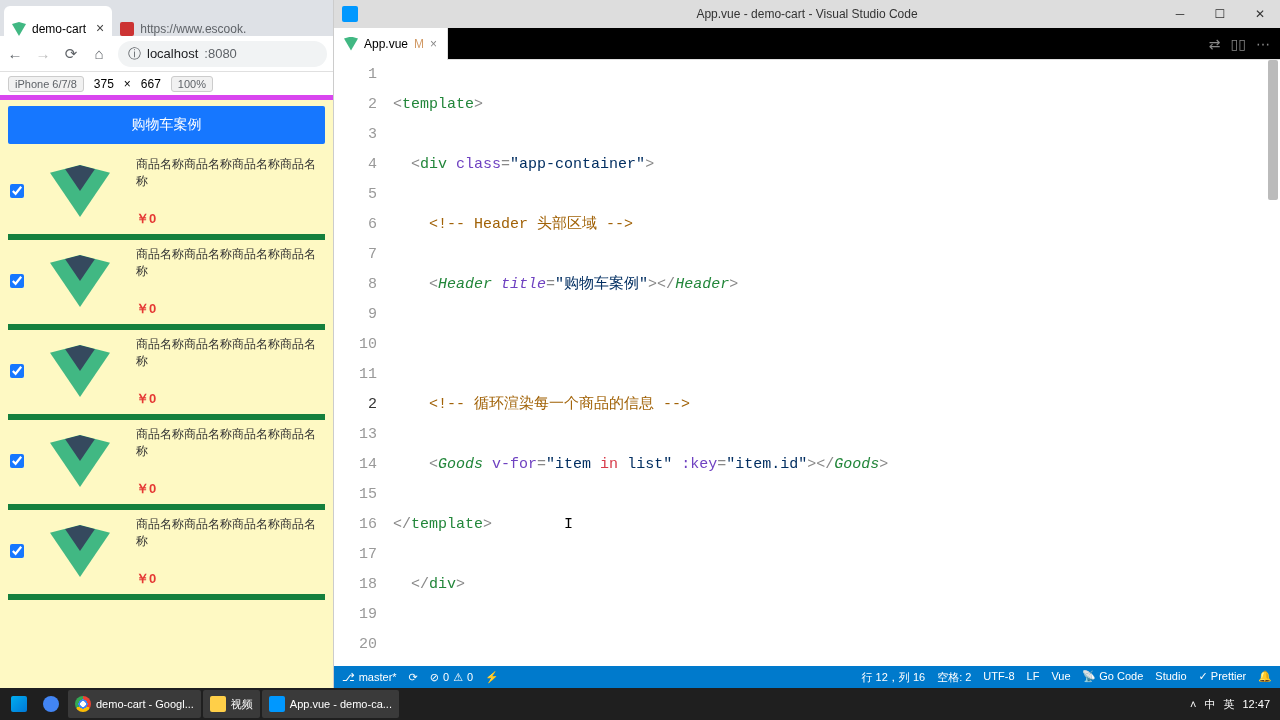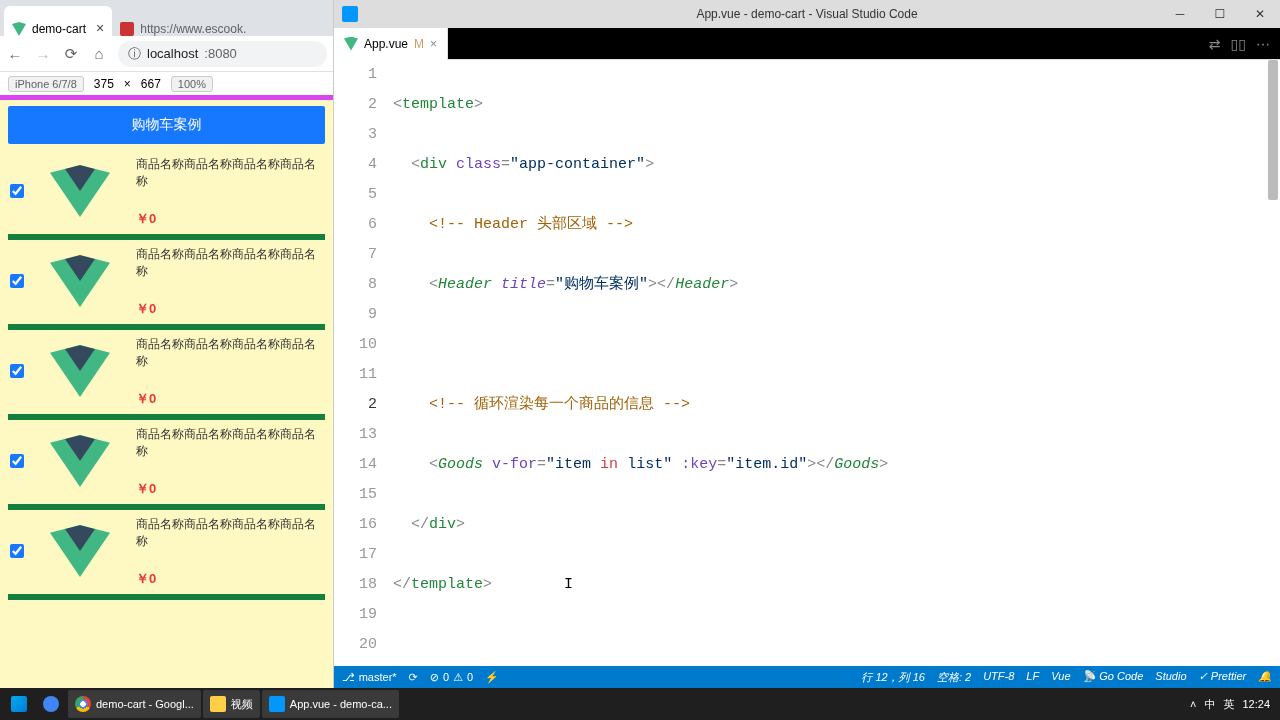--- a/index.html
+++ b/index.html
@@ -48,21 +48,21 @@
 .gline { height:30px; }
 .gline.cur { color:#333; }
 .code { flex:1; white-space:pre; color:#333; position:relative; }
 .cline { height:30px; padding-left:4px; }
 .scrollbar { position:absolute; right:2px; top:0; width:10px; height:140px; background:#bbb; border-radius:2px; }
 
 .punc{color:#888}.tagbr{color:#888}.tag{color:#22863a}.attr{color:#6f42c1}.str{color:#032f62}.kw{color:#d73a49}.cm{color:#a16207}
 
 .statusbar { position:absolute; left:334px; right:0; bottom:32px; height:22px; background:#007acc; color:#fff; display:flex; align-items:center; font-size:11px; padding:0 8px; gap:12px; }
 .statusbar .seg { display:flex; align-items:center; gap:4px; }
-.statusbar .right { margin-left:auto; display:flex; gap:12px;font-style:italic; }
+.statusbar .right { margin-left:auto; display:flex; gap:12px; }
 
 .taskbar { position:absolute; left:0; right:0; bottom:0; height:32px; background:#1f1f1f; display:flex; align-items:center; padding:0 4px; gap:2px; color:#fff; font-size:11px; }
 .tbtn { height:28px; display:flex; align-items:center; gap:5px; padding:0 7px; border-radius:2px; }
 .tbtn.active { background:#3a3a3a; }
 .tbtn-ico { width:16px; height:16px; border-radius:2px; }
 .ico-win{background:linear-gradient(135deg,#00adef,#0078d7)}
 .ico-ed{background:#7b4a12}
 .ico-chrome{background:radial-gradient(circle,#fff 25%,#4285f4 26% 40%,transparent 41%),conic-gradient(#ea4335 0 120deg,#fbbc05 120deg 240deg,#34a853 240deg 360deg);border-radius:50%}
 .ico-ppt{background:#d24726}
 .ico-folder{background:#ffcf48}
@@ -208,22 +208,22 @@
           <div class="gline">21</div>
       </div>
       <div class="code">
 <div class="cline"><span class="tagbr">&lt;</span><span class="tag">template</span><span class="tagbr">&gt;</span></div>
 <div class="cline">  <span class="tagbr">&lt;</span><span class="tag">div</span> <span class="attr">class</span><span class="punc">=</span><span class="str">"app-container"</span><span class="tagbr">&gt;</span></div>
 <div class="cline">    <span class="cm">&lt;!-- Header 头部区域 --&gt;</span></div>
 <div class="cline">    <span class="tagbr">&lt;</span><span class="tag" style="font-style:italic">Header</span> <span class="attr" style="font-style:italic">title</span><span class="punc">=</span><span class="str">"购物车案例"</span><span class="tagbr">&gt;&lt;/</span><span class="tag" style="font-style:italic">Header</span><span class="tagbr">&gt;</span></div>
 <div class="cline"></div>
 <div class="cline">    <span class="cm">&lt;!-- 循环渲染每一个商品的信息 --&gt;</span></div>
 <div class="cline">    <span class="tagbr">&lt;</span><span class="tag" style="font-style:italic">Goods</span> <span class="attr">v-for</span><span class="punc">=</span><span class="str">"item </span><span class="kw">in</span><span class="str"> list"</span> <span class="attr">:key</span><span class="punc">=</span><span class="str">"item.id"</span><span class="tagbr">&gt;&lt;/</span><span class="tag" style="font-style:italic">Goods</span><span class="tagbr">&gt;</span></div>
+<div class="cline"><span class="tagbr">&lt;/</span><span class="tag">template</span><span class="tagbr">&gt;</span>        <span style="color:#000">I</span></div>
 <div class="cline">  <span class="tagbr">&lt;/</span><span class="tag">div</span><span class="tagbr">&gt;</span></div>
-<div class="cline"><span class="tagbr">&lt;/</span><span class="tag">template</span><span class="tagbr">&gt;</span>        <span style="color:#000">I</span></div>
 <div class="cline"></div>
 
 
 
 
 
 
 
 
 
@@ -277,15 +277,15 @@
       <span>视频</span>
     </div>
   <div class="tbtn active">
       <span class="tbtn-ico ico-vs"></span>
       <span>App.vue - demo-ca...</span>
     </div>
   <div class="tray">
     <span>˄</span>
     <span>中</span>
     <span>英</span>
-    <span>12:24</span>
+    <span>12:47</span>
   </div>
 </div>
 
 </body></html>

